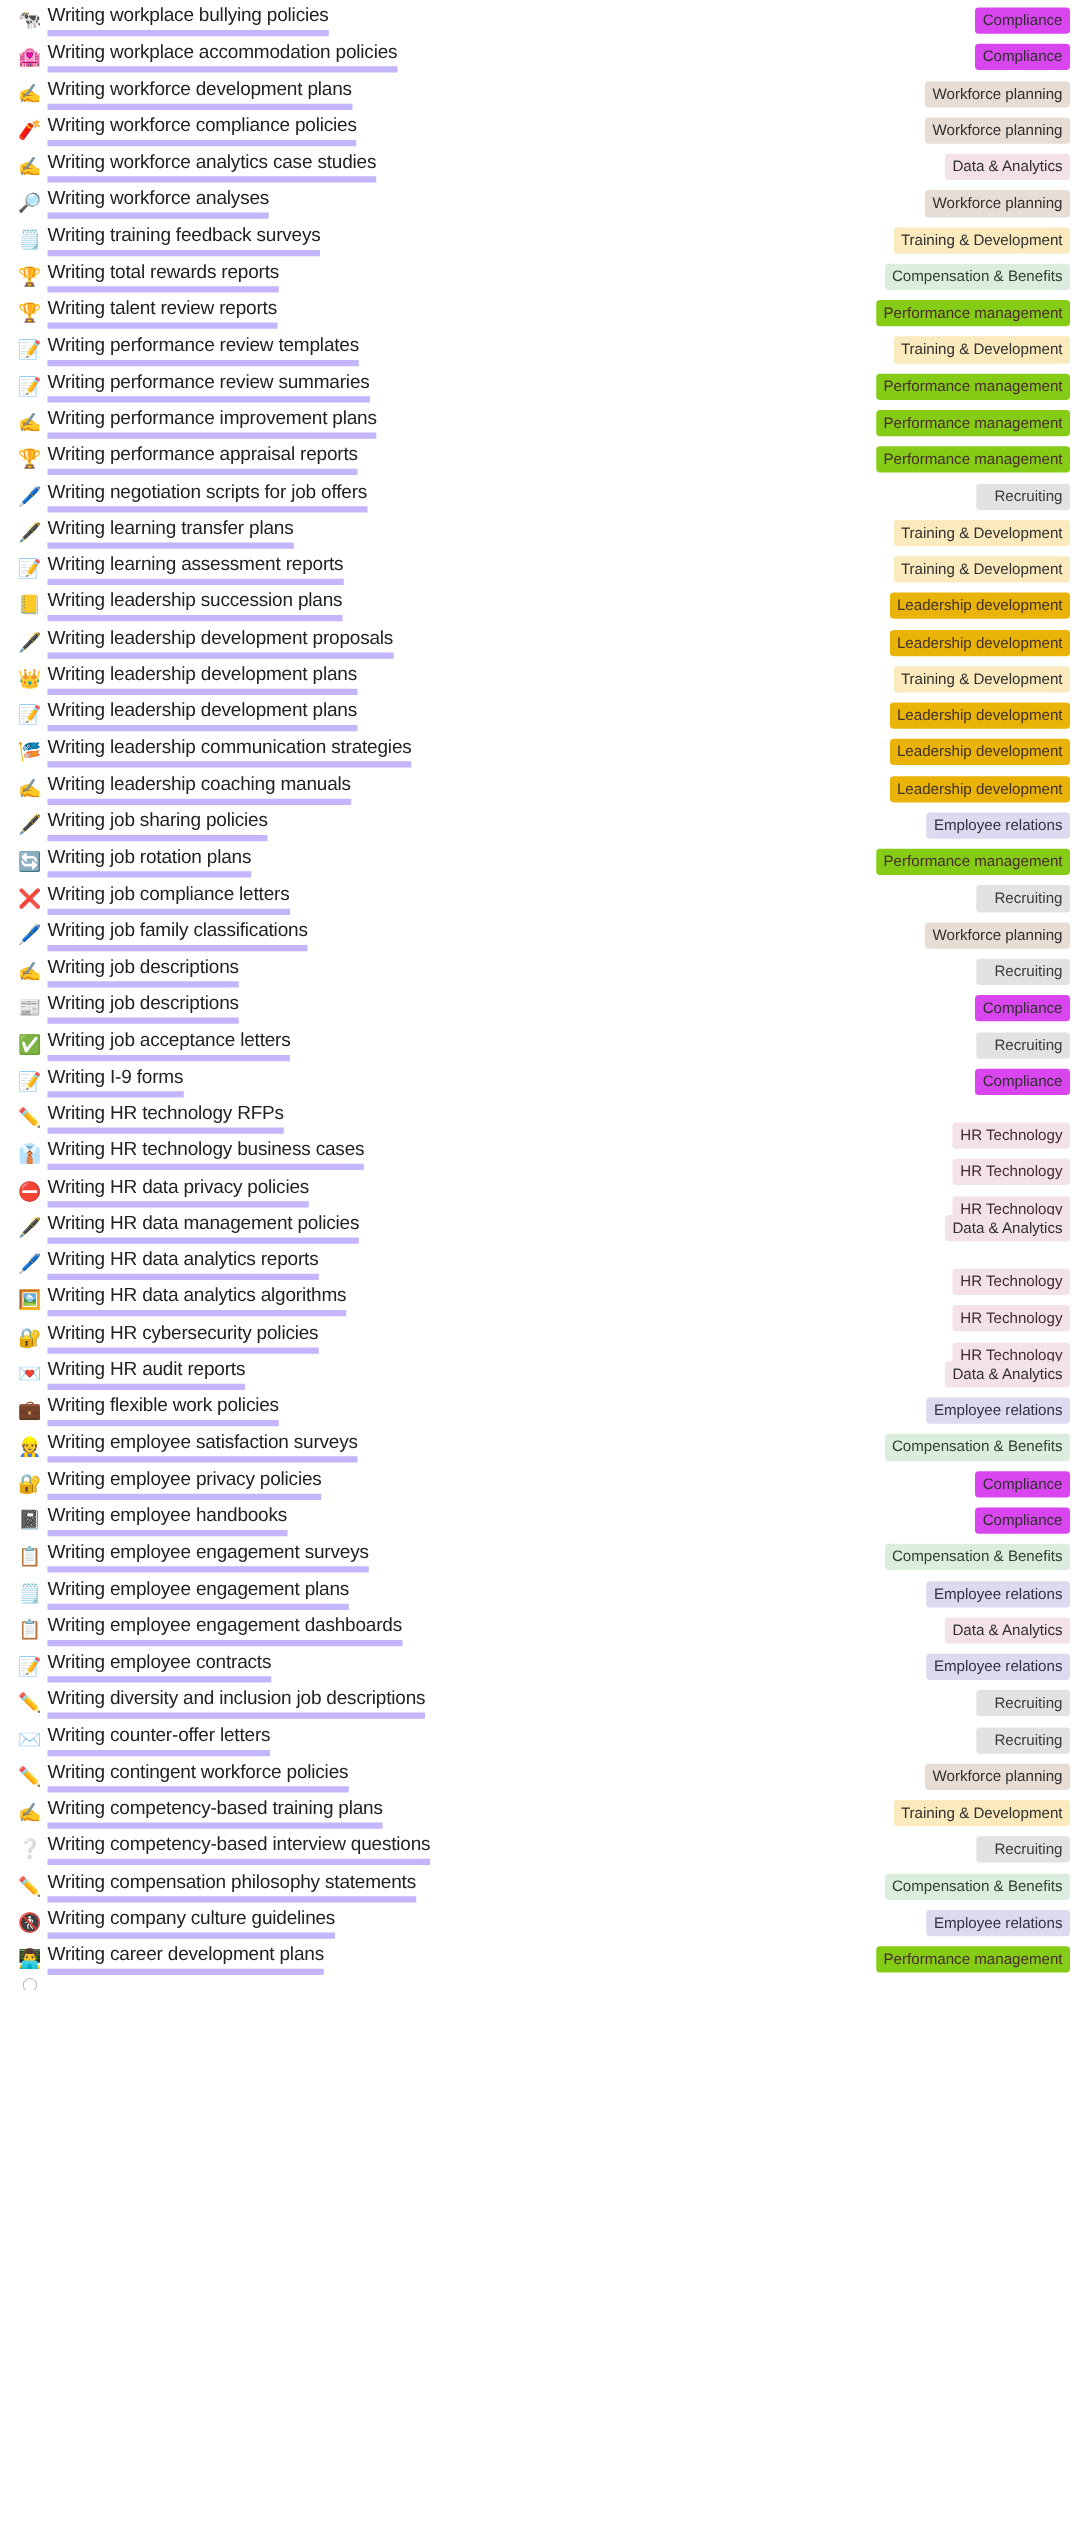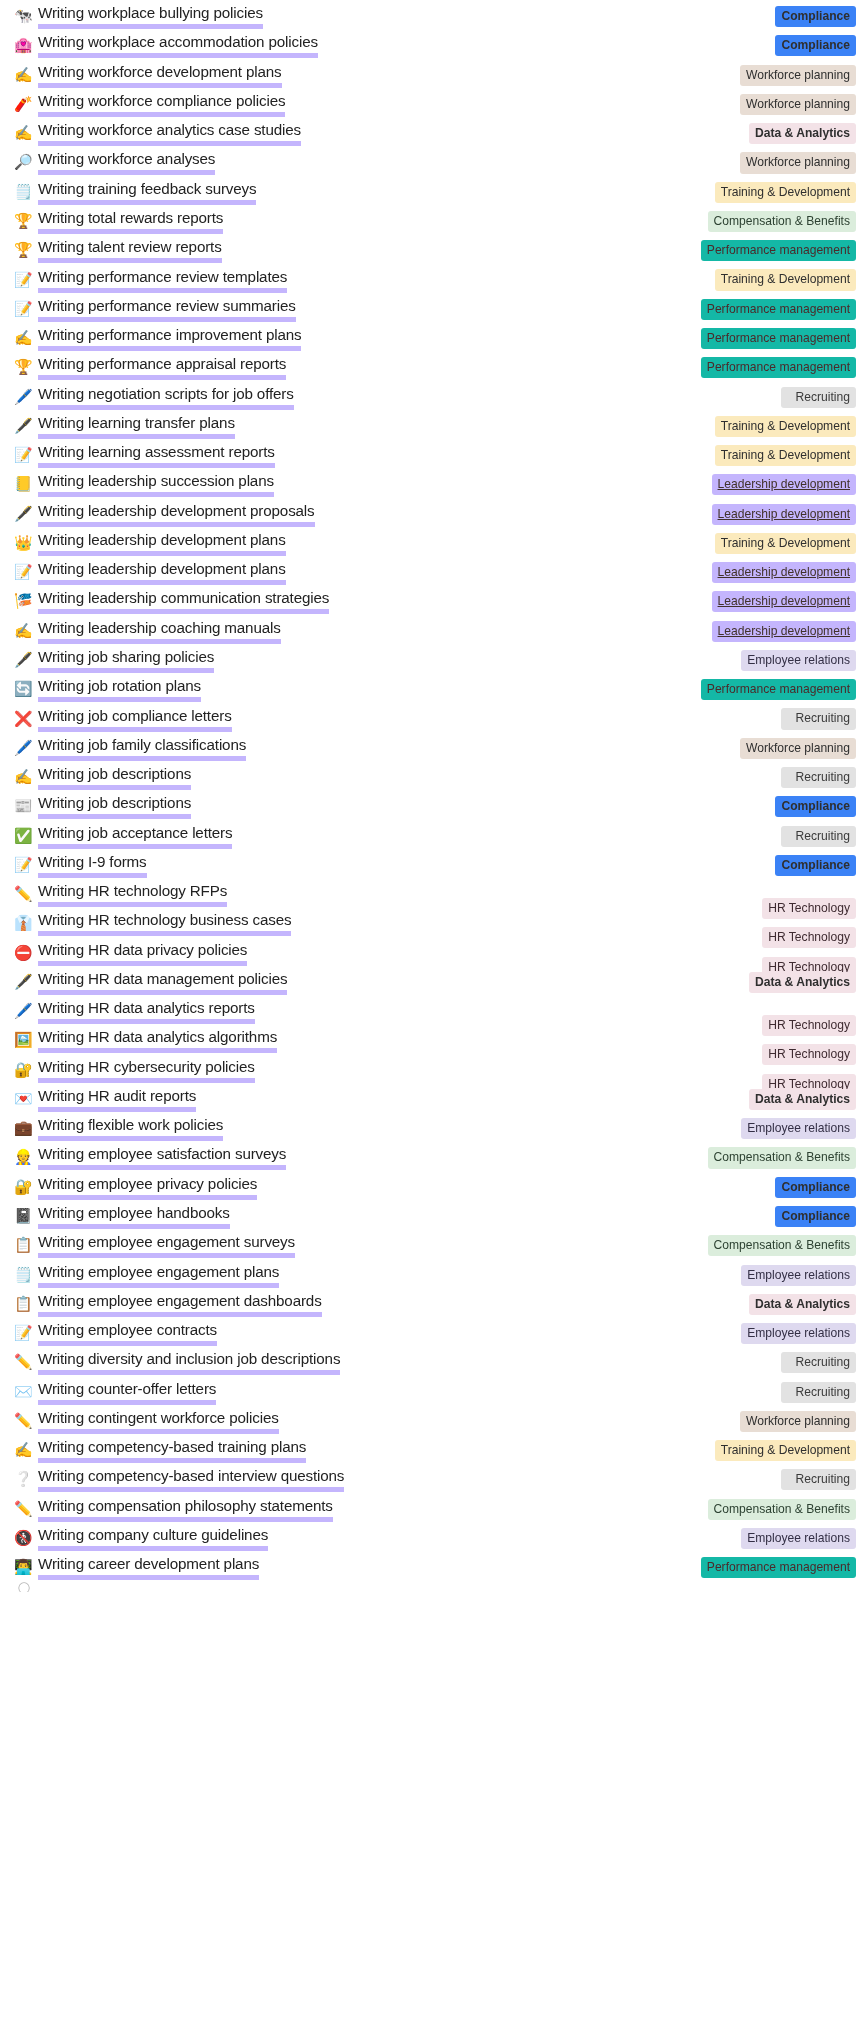--- a/index.html
+++ b/index.html
@@ -40,28 +40,28 @@
   }
   .spacer { flex: 1 1 auto; }
   .tag {
     font-size: 12.1px;
     line-height: 1;
     padding: 4px 6px 5px 6px;
     border-radius: 3px;
     white-space: nowrap;
     color: #2f2f2f;
   }
-  .t-compliance          { background: #3b82f6; font-weight: bold; }
+  .t-compliance          { background: #d946ef; }
   .t-workforce-planning  { background: #e8ddd4; }
-  .t-data-analytics      { background: #f3e2e7; font-weight: bold; }
+  .t-data-analytics      { background: #f3e2e7; }
   .t-training-dev        { background: #fbeabd; }
   .t-compensation        { background: #dbeddc; color:#2d4232; }
-  .t-performance         { background: #14b8a6; color:#4a2b2b; }
+  .t-performance         { background: #84cc16; color:#4a2b2b; }
   .t-recruiting          { background: #e2e2e2; color:#3a3a3a;padding-left:15px; }
-  .t-leadership          { background: #c4b5fd; color:#41312a;text-decoration:underline; }
+  .t-leadership          { background: #eab308; color:#41312a; }
   .t-employee-relations  { background: #ded9ef; color:#332f45; }
   .t-hr-technology       { background: #f3e2e7; color:#3f2b31;margin-top:28px; }
 </style>
 </head>
 <body>
 
 <div id="list">
     <div class="row">
       <span class="icon">🐄</span>
       <a class="label">Writing workplace bullying policies</a>

